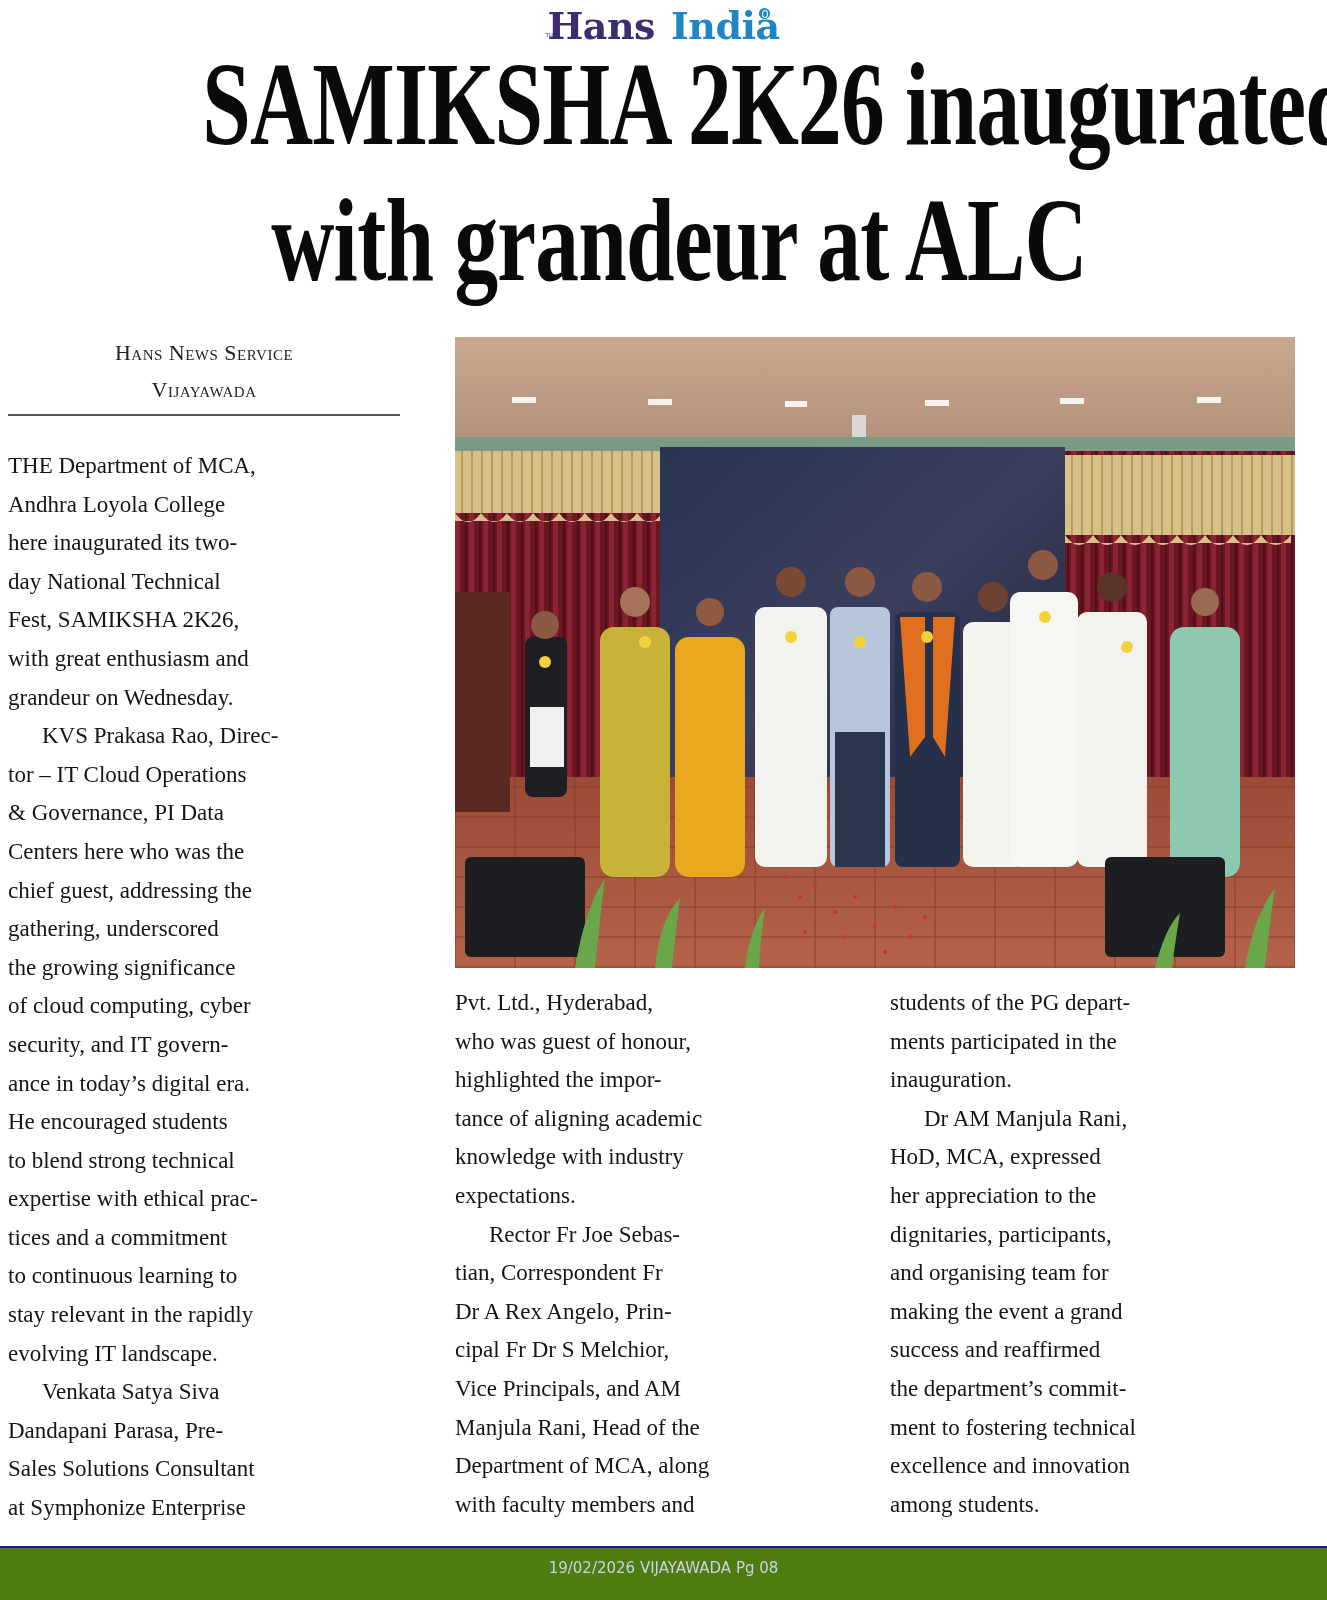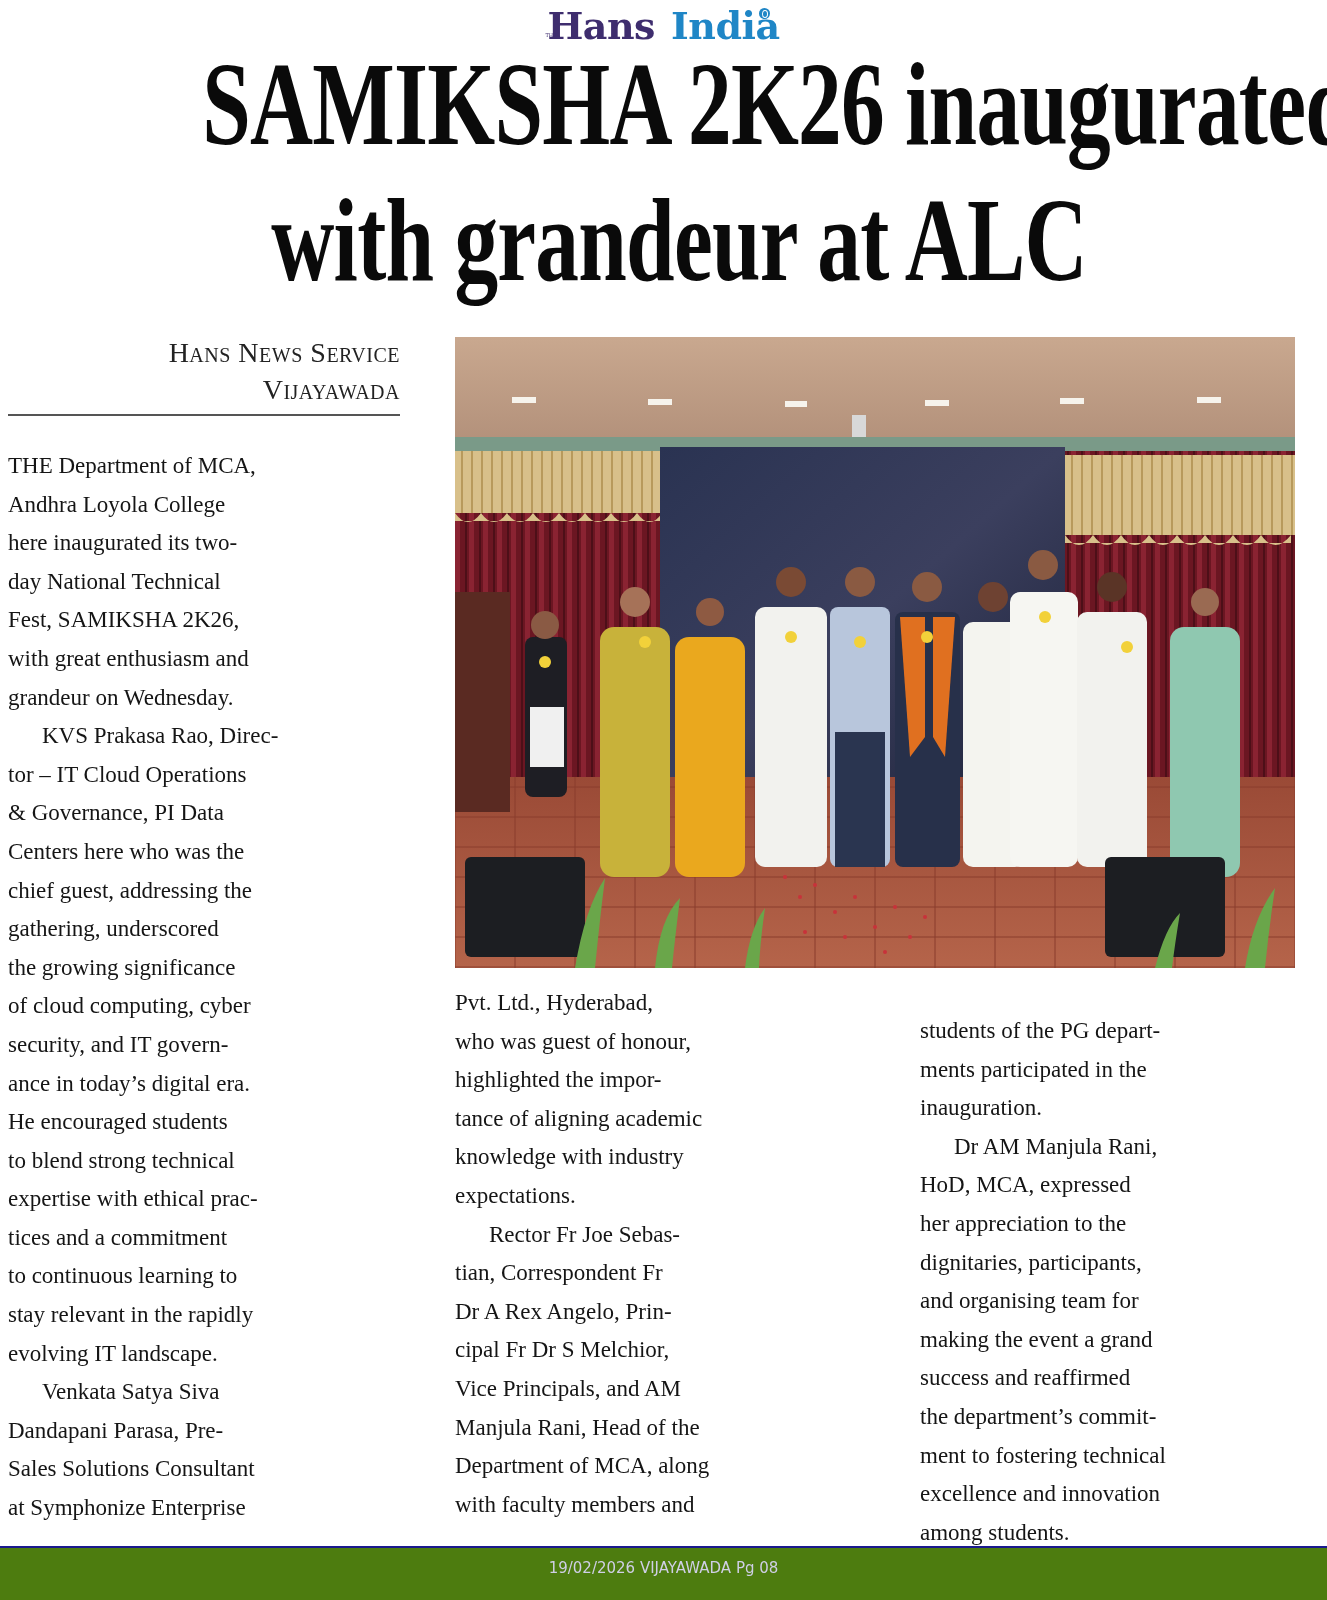--- a/index.html
+++ b/index.html
@@ -11,29 +11,29 @@
   .masthead .india { color:#1f86c6; margin-left:16px; }
   .masthead .the-tag { position:absolute; left:-2px; top:9px; font-size:5px; color:#3e2d6e; font-weight:normal; letter-spacing:0; }
   .masthead .globe { position:absolute; right:10px; top:6px; width:11px; height:11px; border-radius:50%; background:#1f86c6; }
   .masthead .globe::after { content:""; position:absolute; left:3px; top:2px; width:4px; height:6px; border:1px solid #fff; border-radius:50%; }
 
   .headline { position:absolute; left:0; width:1327px; text-align:center; font-family:"Liberation Serif", serif; color:#0a0a0a; white-space:nowrap; }
   .headline span { display:inline-block; transform:scaleX(0.74); transform-origin:center; font-size:118px; line-height:118px; letter-spacing:-1px; }
   .headline.l1 { top:46px; }
   .headline.l2 { top:166px; }
 
-  .byline { position:absolute; left:8px; top:334px; width:392px; text-align:right; font-variant:small-caps; font-size:28px; line-height:37px; color:#222; letter-spacing:0.5px; }
+  .byline { position:absolute; left:8px; top:334px; width:392px; text-align:center; font-variant:small-caps; font-size:22px; line-height:37px; color:#222; letter-spacing:0.5px; }
   .byline-rule { position:absolute; left:8px; top:414px; width:392px; height:2px; background:#555; }
 
   .col { position:absolute; font-size:23px; line-height:38.6px; color:#151515; white-space:pre; }
   .col .ln { display:block; height:38.6px; }
   .col .ind { padding-left:34px; }
   .col1 { left:8px; top:447px; width:400px; }
   .col2 { left:455px; top:984px; width:400px; }
-  .col3 { left:920px; top:984px; width:400px;margin-top:28px; }
+  .col3 { left:890px; top:984px; width:400px; }
 
   .photo { position:absolute; left:455px; top:337px; width:840px; height:631px; overflow:hidden; background:#b98a70; }
   .photo svg { display:block; }
 
   .footer { position:absolute; left:0; top:1548px; width:1327px; height:52px; background:#4d7c0f; text-align:center; color:#cfcfe6; font-family:"DejaVu Sans", sans-serif; font-size:15px; line-height:40px; }
   .footer-top { position:absolute; left:0; top:1546px; width:1327px; height:3px; background:#1a1a8e; }
 </style>
 </head>
 <body>
 

